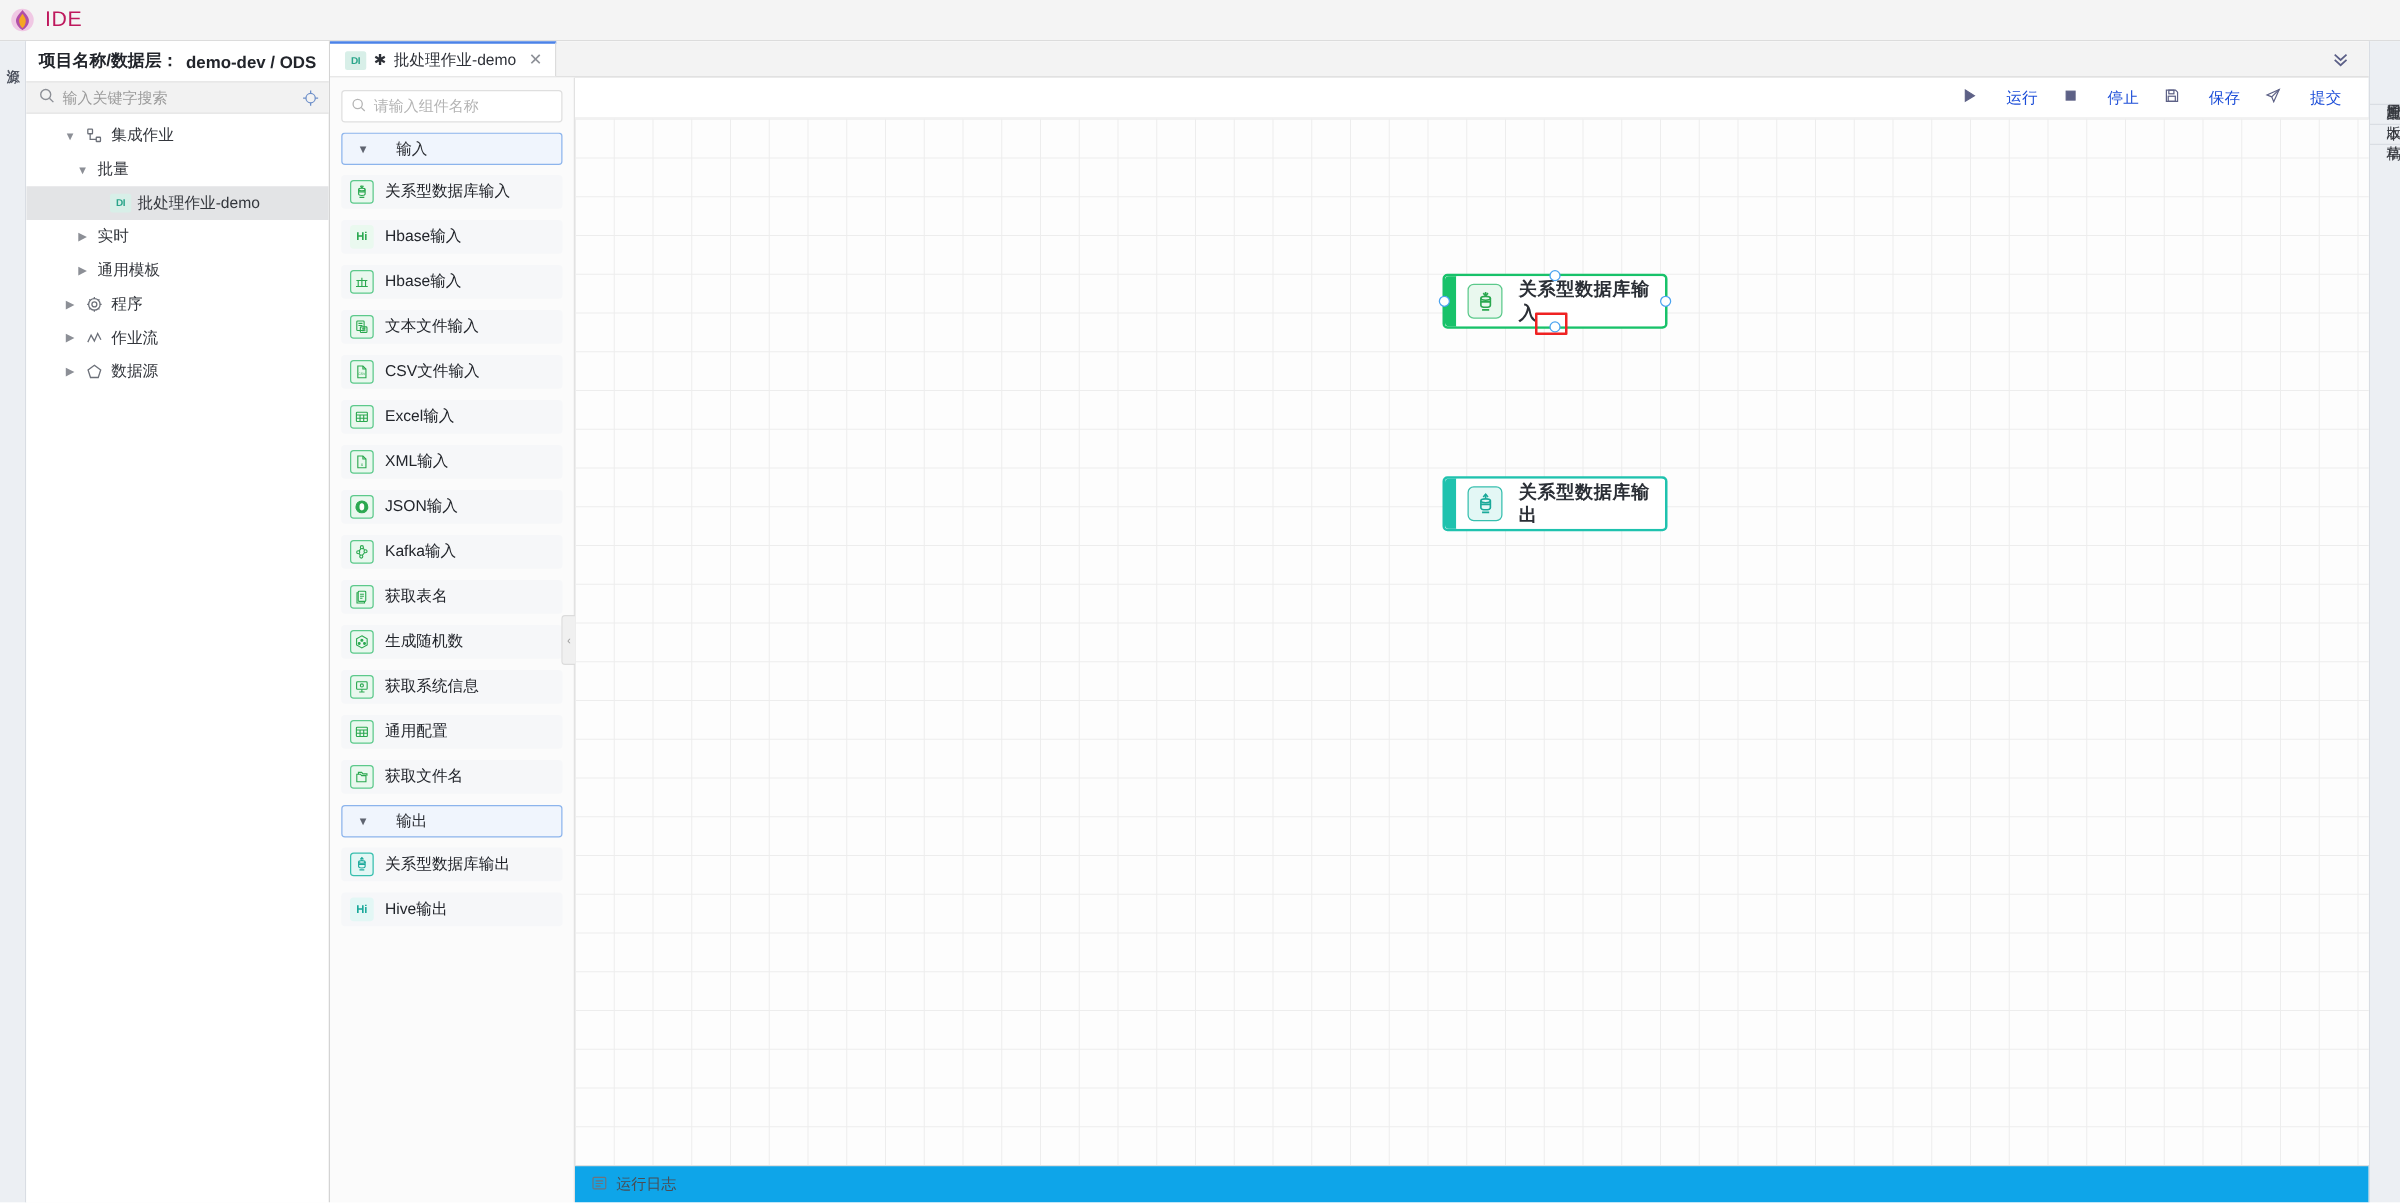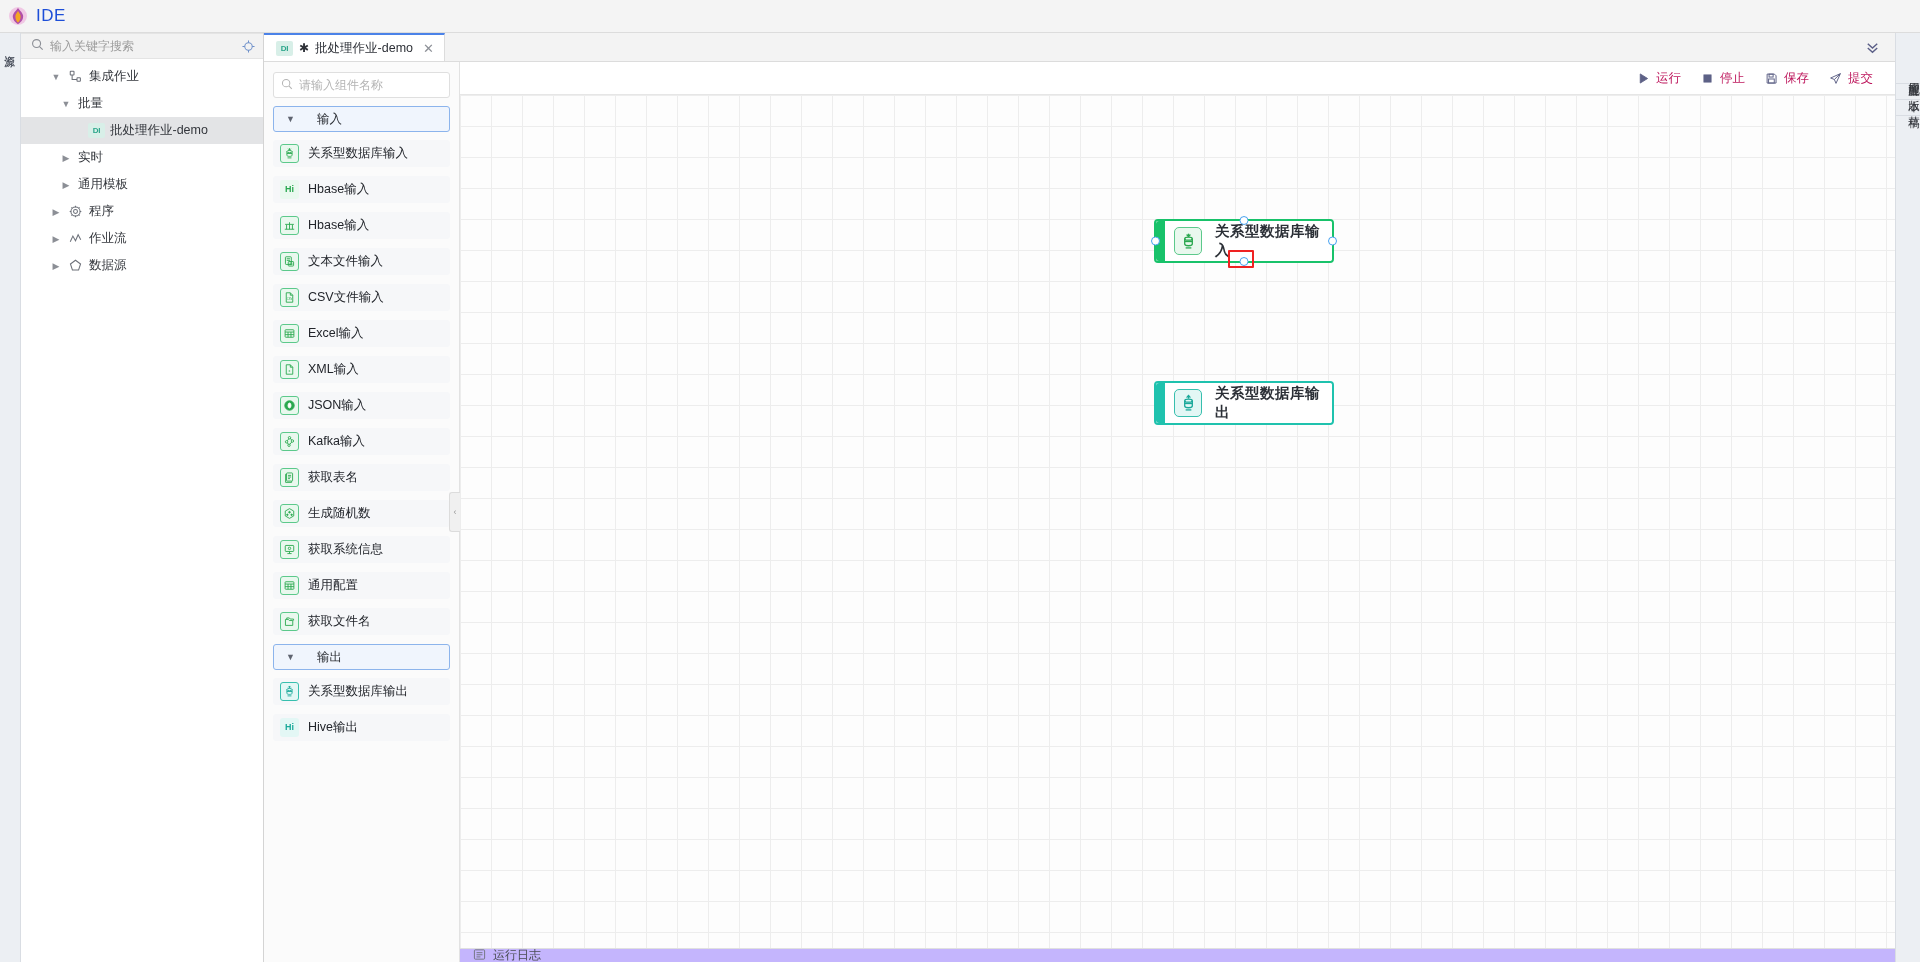--- a/index.html
+++ b/index.html
@@ -17,21 +17,21 @@
     background: #f4f4f4;
     border-bottom: 1px solid #dcdcdc;
     display: flex;
     align-items: center;
     padding-left: 8px;
     gap: 8px;
   }
   .app-logo { width: 20px; height: 20px; position: relative; }
   .app-title {
     font-size: 17px;
-    color: #1d4ed8;
+    color: #be185d;
     letter-spacing: .5px;
   }
 
   
   .shell { display: flex; height: 929px; }
 
   
   .leftrail {
     width: 21px;
     background: #eceff3;
@@ -236,22 +236,22 @@
   .canvaswrap { flex: 1; display: flex; flex-direction: column; min-width: 0; }
   .canvas-toolbar {
     height: 33px;
     border-bottom: 1px solid #e6e6e6;
     display: flex; align-items: center; justify-content: flex-end;
     gap: 20px;
     padding-right: 22px;
     background: #fff;
   }
   .tbtn {
-    display: flex; align-items: center; gap: 6px;
-    font-size: 12.5px; color: #be185d; cursor: pointer;
+    display: flex; gap: 23px;
+    font-size: 12.5px; color: #1d4ed8; cursor: pointer;
   }
 
   .canvas {
     flex: 1;
     position: relative;
     background-color: #fdfdfd;
     background-image:
       linear-gradient(to right, #ededed 1px, transparent 1px),
       linear-gradient(to bottom, #ededed 1px, transparent 1px);
     background-size: 31px 31px;
@@ -304,23 +304,23 @@
   .port.right  { top: 50%; right: -5px; transform: translateY(-50%); }
 
   .hl-box {
     position: absolute;
     border: 2px solid #ef2222;
     pointer-events: none;
     border-radius: 1px;
   }
 
   .statusbar {
-    height: 14px;
+    height: 30px;
     border-top: 1px solid #e0e0e0;
-    background: #c4b5fd;
+    background: #0ea5e9;
     display: flex; align-items: center;
     gap: 7px;
     padding-left: 13px;
     font-size: 12px;
     color: #4a4d54;
   }
 
   
   .rightrail {
     width: 25px; flex: 0 0 25px;
@@ -357,20 +357,24 @@
   <span class="app-title">IDE</span>
 </div>
 
 <div class="shell">
 
   <div class="leftrail">
     <div class="rail-tab-v">资源</div>
   </div>
 
   <div class="explorer">
+    <div class="explorer-head">
+      <span>项目名称/数据层：</span>
+      <span class="proj">demo-dev / ODS</span>
+    </div>
 
     <div class="search-row">
       <span>
         <svg width="13" height="13" viewBox="0 0 14 14">
           <circle cx="6" cy="6" r="4.3" fill="none" stroke="#8c8f96" stroke-width="1.2"></circle>
           <line x1="9.2" y1="9.2" x2="12.6" y2="12.6" stroke="#8c8f96" stroke-width="1.2"></line>
         </svg>
       </span>
       <input placeholder="输入关键字搜索" style="">
       <span class="icon-btn">

